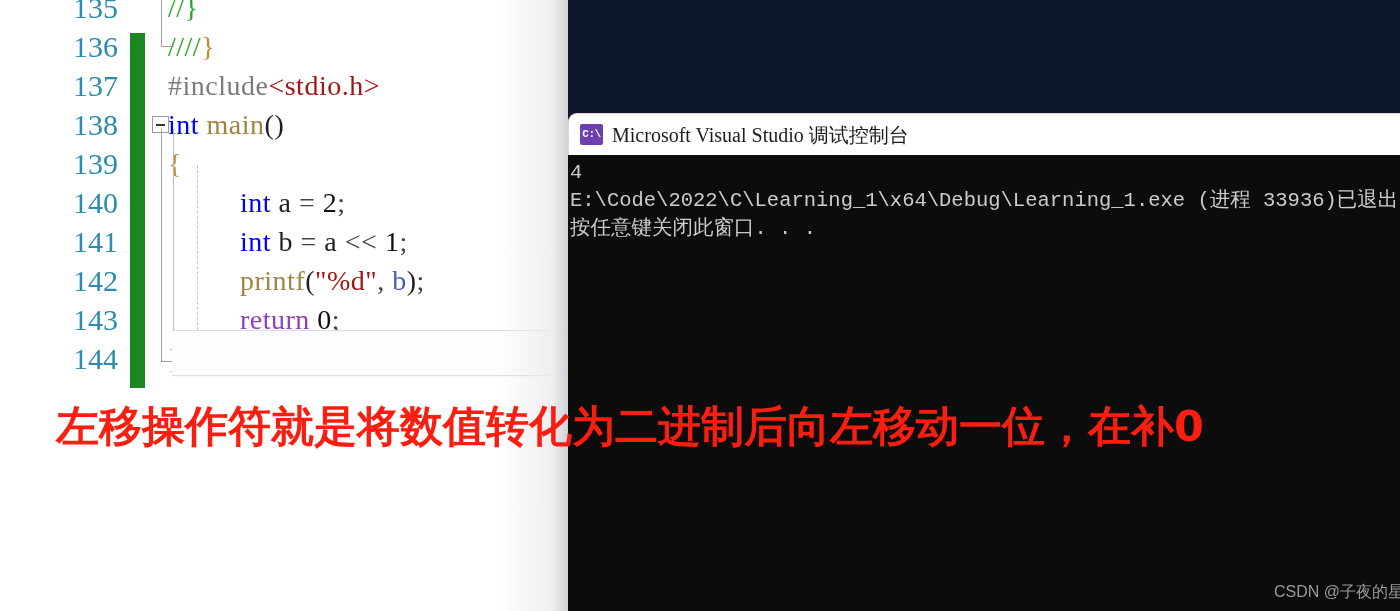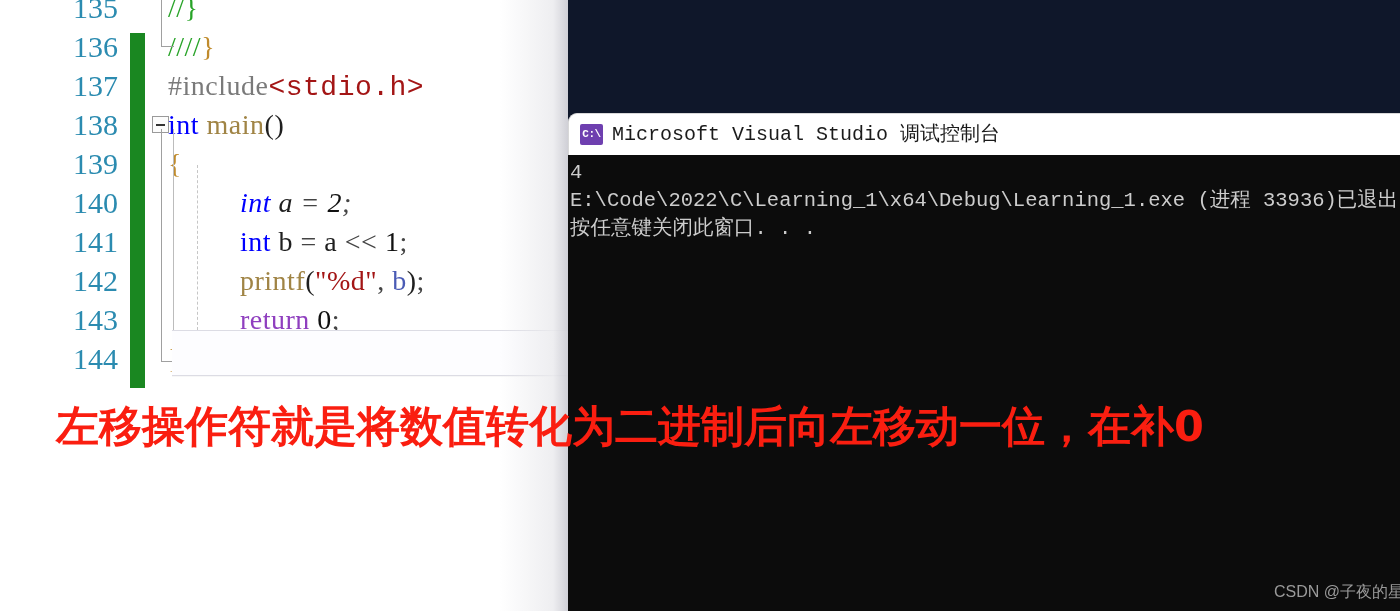--- a/index.html
+++ b/index.html
@@ -71,21 +71,21 @@
   .tok-fn      { color: #a08445; }
   .tok-ident   { color: #1f1f1f; }
   .tok-var     { color: #4a5bb5; }
   .tok-str     { color: #a31515; }
   .tok-num     { color: #111111; }
   .tok-ctrl    { color: #8f3fbf; text-align: right; }
   .tok-plain   { color: #444444; }
   .tok-comment { color: #27a327; }
   .tok-brace   { color: #c08b2c; }
   .tok-preproc { color: #7a7a7a; }
-  .tok-include { color: #a31515; font-family: Liberation Mono, monospace; }
+  .tok-include { color: #a31515; }
   .tok-paren   { color: #1f1f1f; }
 
   
   .fold-box {
     position: absolute;
     left: 152px;
     width: 17px;
     height: 17px;
     border: 1px solid #9a9a9a;
     background: #fcfcfc;
@@ -166,21 +166,21 @@
     color: #ffffff;
     letter-spacing: -0.5px;
     line-height: 1;
   }
   #console-title-text {
     position: absolute;
     left: 43px;
     top: 0;
     height: 42px;
     line-height: 42px;
-    font-family: Liberation Mono, monospace;
+    font-family: Liberation Serif, serif;
     font-size: 20px;
     color: #1b1b1b;
   }
   #console-body {
     position: absolute;
     left: 0;
     top: 42px;
     width: 840px;
     height: 456px;
     background: #0c0c0c;
@@ -227,21 +227,21 @@
 
 <div id="screen">
 
   <div id="editor">
     <div id="code-lines">
         <div class="code-row" style="top: -12px;"><div class="gutter-num">135</div><div class="code-text" style="left: 168px;"><span class="tok-comment">//}</span></div></div>
         <div class="code-row" style="top: 27px;"><div class="gutter-num">136</div><div class="code-text" style="left: 168px;"><span class="tok-comment">////</span><span class="tok-brace">}</span></div></div>
         <div class="code-row" style="top: 66px;"><div class="gutter-num">137</div><div class="code-text" style="left: 168px;"><span class="tok-preproc">#include</span><span class="tok-include">&lt;stdio.h&gt;</span></div></div>
         <div class="code-row" style="top: 105px;"><div class="gutter-num">138</div><div class="fold-box" style="top: 11px;"></div><div class="code-text" style="left: 168px;"><span class="tok-type">int </span><span class="tok-fn">main</span><span class="tok-paren">()</span></div></div>
         <div class="code-row" style="top: 144px; padding-left: 35px;"><div class="gutter-num">139</div><div class="code-text" style="left: 168px;"><span class="tok-brace">{</span></div></div>
-        <div class="code-row" style="top: 183px;"><div class="gutter-num">140</div><div class="code-text" style="left: 240px; font-style: italic;"><span class="tok-type">int </span><span class="tok-ident">a </span><span class="tok-plain">= </span><span class="tok-num">2</span><span class="tok-plain">;</span></div></div>
+        <div class="code-row" style="top: 183px;"><div class="gutter-num">140</div><div class="code-text" style="left: 240px;"><span class="tok-type">int </span><span class="tok-ident">a </span><span class="tok-plain">= </span><span class="tok-num">2</span><span class="tok-plain">;</span></div></div>
         <div class="code-row" style="top: 222px;"><div class="gutter-num">141</div><div class="code-text" style="left: 240px;"><span class="tok-type">int </span><span class="tok-ident">b </span><span class="tok-plain">= </span><span class="tok-ident">a </span><span class="tok-plain">&lt;&lt; </span><span class="tok-num">1</span><span class="tok-plain">;</span></div></div>
         <div class="code-row" style="top: 261px;"><div class="gutter-num">142</div><div class="code-text" style="left: 240px;"><span class="tok-fn">printf</span><span class="tok-paren">(</span><span class="tok-str">"%d"</span><span class="tok-plain">, </span><span class="tok-var">b</span><span class="tok-paren">)</span><span class="tok-plain">;</span></div></div>
         <div class="code-row" style="top: 300px;"><div class="gutter-num">143</div><div class="code-text" style="left: 240px;"><span class="tok-ctrl">return </span><span class="tok-num">0</span><span class="tok-plain">;</span></div></div>
         <div class="code-row" style="top: 339px;"><div class="gutter-num">144</div><div class="code-text" style="left: 168px;"><span class="tok-brace">}</span></div></div>
         <div class="change-bar" style="top: 33px; height: 355px; background: rgb(26, 135, 33);"></div>
       </div>
 
     <div class="fold-bracket" style="left:161px; top:-10px; width:12px; height:56px;"></div>
     <div class="guide" style="left:173px; top:129px; height:230px; width:1px;"></div>
     <div class="guide-dash" style="left:197px; top:165px; height:165px; width:1px;"></div>

